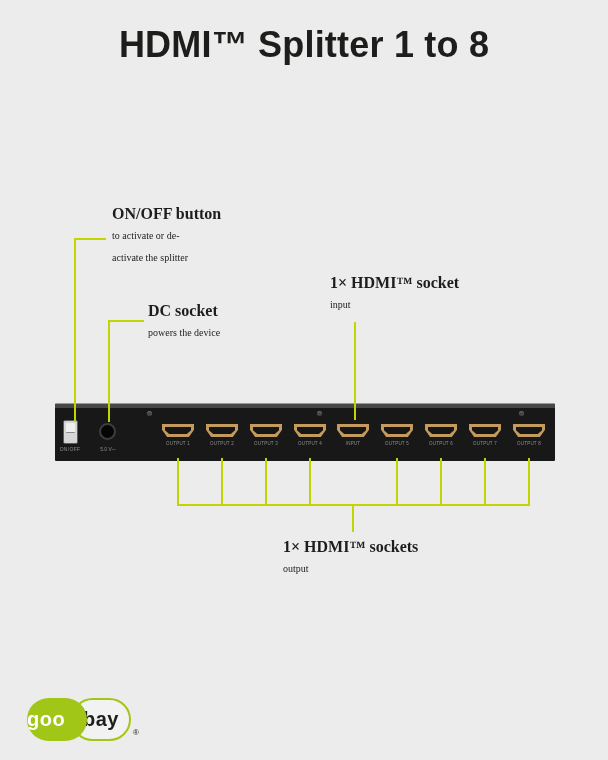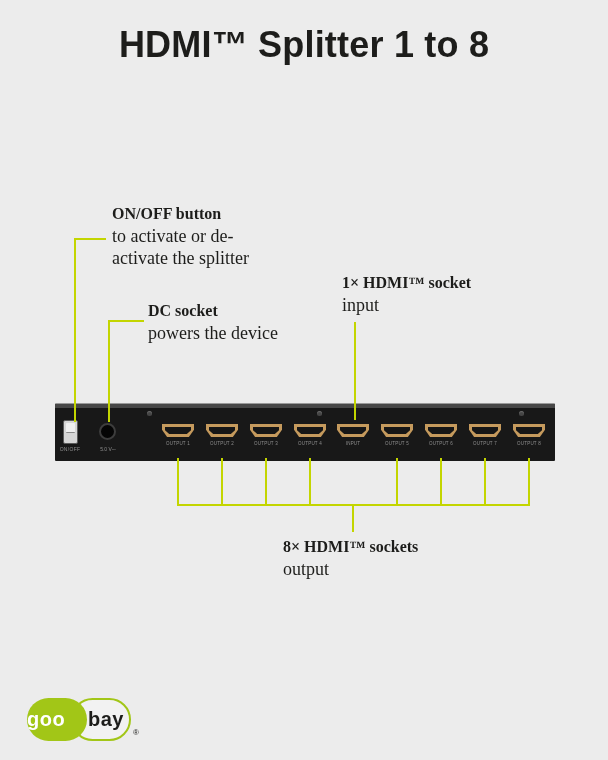--- a/index.html
+++ b/index.html
@@ -5,24 +5,24 @@
   html,body{margin:0;padding:0;background:#ececec;font-family:"Liberation Sans",sans-serif;}
   .stage{position:relative;width:608px;height:760px;background:#ececec;overflow:hidden;padding-left:48px;}
 
   .title{position:absolute;top:24px;left:0;width:608px;margin:0;text-align:center;
          font-size:36px;font-weight:800;color:#1d1d1b;letter-spacing:.2px;}
   .subtitle{position:absolute;top:80px;left:0;width:608px;text-align:center;
          font-size:27px;font-weight:400;color:#3c3c3b;}
 
   .callout{position:absolute;color:#1d1d1b;font-family:Liberation Serif, serif;}
   .co-head{font-size:16px;font-weight:700;line-height:22px;}
-  .co-body{font-size:18px;font-weight:400;line-height:22px;color:#1d1d1b;}
+  .co-body{font-size:10px;font-weight:400;line-height:22px;color:#1d1d1b;}
   .co-onoff{left:112px;top:203px;}
   .co-dc{left:148px;top:300px;}
-  .co-input{left:342px;top:272px;}
+  .co-input{left:330px;top:272px;}
   .co-outputs{left:283px;top:536px;}
 
   .gline{position:absolute;background:#c3d500;z-index:5;}
 
   
   .device{position:absolute;left:55px;top:403px;width:500px;height:58px;
           background:linear-gradient(#9a9a9a 0 1px,#474747 1px 5px,#181818 5px 100%);
           border-radius:1px;}
   .screw{position:absolute;width:5px;height:5px;border-radius:50%;
          background:#454545;box-shadow:inset 0 1px 1px #6a6a6a;top:8px;}
@@ -44,21 +44,21 @@
   .port-label{margin-top:4px;width:44px;text-align:center;font-size:4.5px;color:#8f8f8f;
         letter-spacing:.2px;white-space:nowrap;}
 
   
   .logo{position:absolute;left:27px;top:698px;width:118px;height:44px;}
   .logo-goo{position:absolute;left:0;top:0;width:60px;height:43px;border-radius:22px;
         background:#a2c617;z-index:2;display:flex;align-items:center;justify-content:flex-start;
         color:#ffffff;font-size:20px;font-weight:700;letter-spacing:.5px;}
   .logo-bay{position:absolute;left:44px;top:0;width:60px;height:43px;border-radius:22px;
         background:#f2f2f2;border:2px solid #a2c617;box-sizing:border-box;z-index:1;
-        display:flex;align-items:center;justify-content:center;padding-left:10px;
+        display:flex;align-items:center;justify-content:flex-start;padding-left:10px;
         color:#1d1d1b;font-size:20px;font-weight:700;letter-spacing:.5px;}
   .logo-reg{position:absolute;left:106px;top:30px;font-size:8px;color:#1d1d1b;z-index:3;}
 </style>
 </head>
 <body>
 
 <div class="stage">
 
   <h1 class="title">HDMI™ Splitter 1 to 8</h1>
 
@@ -158,21 +158,21 @@
   <div class="gline" style="left:265px;top:458px;width:2px;height:48px"></div>
   <div class="gline" style="left:309px;top:458px;width:2px;height:48px"></div>
   <div class="gline" style="left:396px;top:458px;width:2px;height:48px"></div>
   <div class="gline" style="left:440px;top:458px;width:2px;height:48px"></div>
   <div class="gline" style="left:484px;top:458px;width:2px;height:48px"></div>
   <div class="gline" style="left:528px;top:458px;width:2px;height:48px"></div>
   <div class="gline" style="left:177px;top:504px;width:353px;height:2px"></div>
   <div class="gline" style="left:352px;top:504px;width:2px;height:28px"></div>
 
   <div class="callout co-outputs">
-    <div class="co-head">8× HDMI™ sockets</div>
+    <div class="co-head">1× HDMI™ sockets</div>
     <div class="co-body">output</div>
   </div>
 
   <div class="logo">
     <div class="logo-bay">
       <span>bay</span>
     </div>
     <div class="logo-goo">
       <span>goo</span>
     </div>

